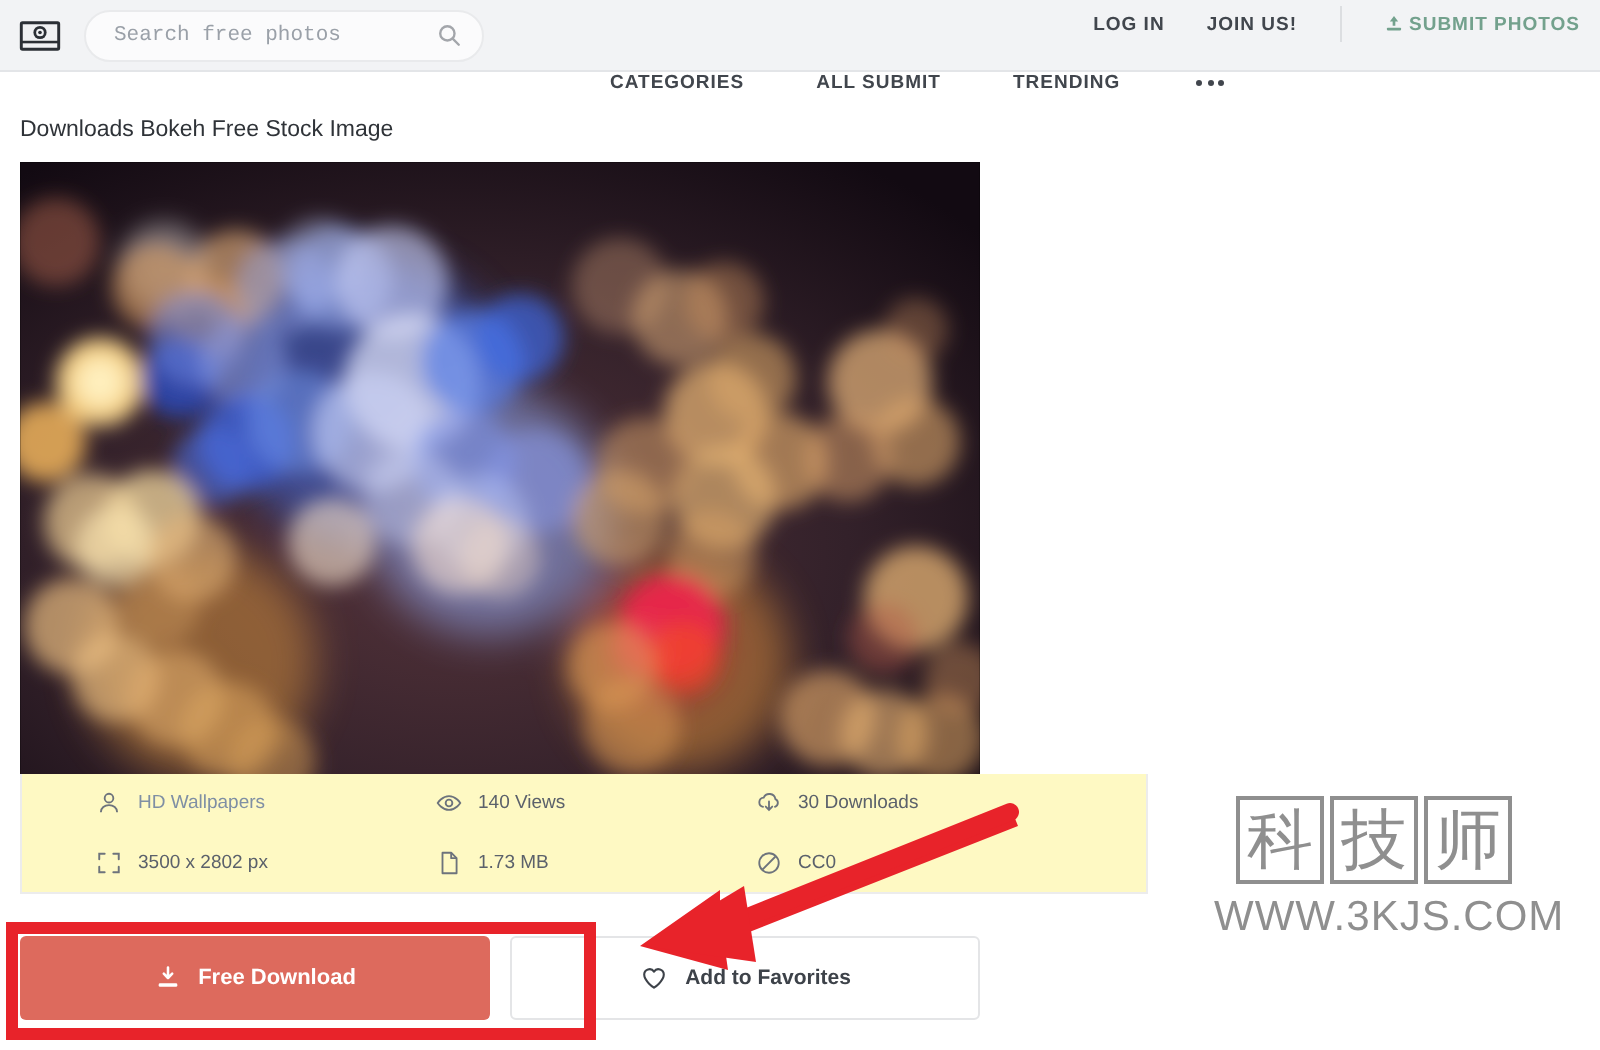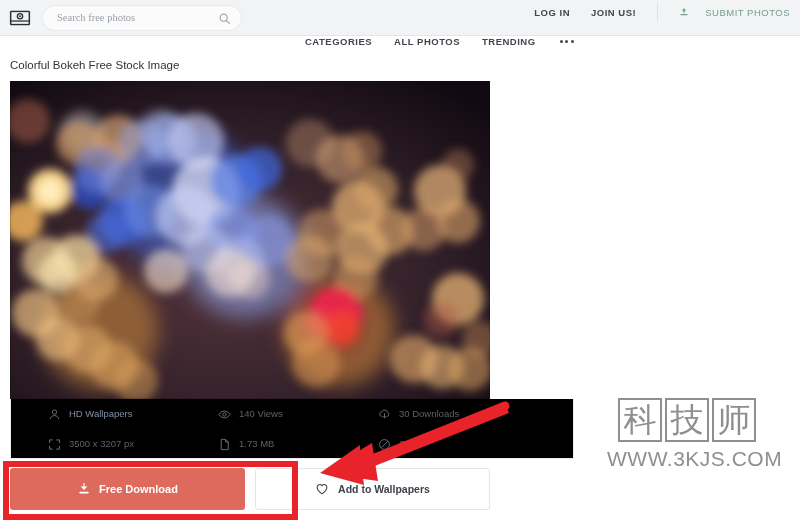--- a/index.html
+++ b/index.html
@@ -31,54 +31,54 @@
     background: #fbfbfc;
     border: 1px solid #e9eaec;
     border-radius: 13px;
     display: flex; align-items: center;
     padding: 0 10px 0 14px;
     flex: 0 0 auto;
   }
   .search-input {
     flex: 1 1 auto;
     border: none; outline: none; background: transparent;
-    font-family: Liberation Serif, serif;
+    font-family: Liberation Mono, monospace;
     font-size: 10.5px;
     color: #4a4f57;
   }
   .search-input::placeholder { color: #9aa0a8; }
   .search-icon { width: 13px; height: 13px; flex: 0 0 auto; opacity: .55; }
 
   .nav-center {
     display: flex; align-items: center;
     margin-left: 63px;
-    gap: 22px;
+    gap: 36px;
     margin-top: 48px;
   }
   .nav-link {
     font-size: 9.5px;
     letter-spacing: .5px;
     font-weight: bold;
     color: #41464d;
     text-decoration: none;
     white-space: nowrap;
   }
   .nav-dots { display: flex; gap: 2.5px; align-items: center; padding: 4px 2px; }
   .nav-dots i { width: 3px; height: 3px; border-radius: 50%; background: #41464d; display:block; }
 
   .nav-right {
     position: absolute; right: 0; top: 0; height: 24px;
     display: flex; align-items: center; gap: 21px;
     padding-right: 10px;
   }
   .divider-v { width: 1px; height: 18px; background: #dcdee1; }
   .submit-link {
-    display: flex; align-items: center; gap: 16px;
+    display: flex; align-items: center; gap: 3px;
     color: #73a18d;
-    font-size: 9.5px; font-weight: normal; letter-spacing: .5px;
+    font-size: 9.5px; font-weight: bold; letter-spacing: .5px;
     text-decoration: none;
   }
   .submit-icon { width: 10px; height: 10px; display:block; }
 
   
   .page-title {
     position: absolute; left: 10px; top: 59px;
     font-size: 11.5px;
     color: #2f3338;
   }
@@ -87,23 +87,23 @@
   .photo {
     position: absolute; left: 10px; top: 81px;
     width: 480px; height: 318px;
     overflow: hidden;
     background: #140c14;
   }
   .photo svg { display: block; width: 480px; height: 318px; }
 
   
   .meta-panel {
-    position: absolute; left: 10px; top: 399px;
+    position: absolute; left: 10px; top: 387px;
     width: 564px; height: 60px;
-    background: #000000;
+    background: #fef9c3;
     border: 1px solid #ececec;
     border-top: none;
     display: grid;
     grid-template-columns: 170px 160px 1fr;
     grid-template-rows: 1fr 1fr;
     align-items: center;
     padding-left: 37px;
   }
   .meta-item { display: flex; align-items: center; gap: 8px; }
   .meta-ico { width: 13px; height: 13px; flex: 0 0 auto; color: #5b616b; }
@@ -202,21 +202,21 @@
       <span class="search-icon">
         <svg viewBox="0 0 24 24" width="13" height="13" fill="none" stroke="#5c6169" stroke-width="2.2" stroke-linecap="round">
           <circle cx="10.5" cy="10.5" r="6.6"></circle>
           <line x1="15.4" y1="15.4" x2="21" y2="21"></line>
         </svg>
       </span>
     </div>
 
     <div class="nav-center">
       <a class="nav-link" href="#">CATEGORIES</a>
-      <a class="nav-link" href="#">ALL PHOTOS</a>
+      <a class="nav-link" href="#">ALL SUBMIT</a>
       <a class="nav-link" href="#">TRENDING</a>
       <span class="nav-dots">
         <i></i>
           <i></i>
           <i></i>
       </span>
     </div>
 
     <div class="nav-right">
       <a class="nav-link" href="#">LOG IN</a>
@@ -227,21 +227,21 @@
           <svg viewBox="0 0 24 24" width="10" height="10" fill="#73a18d">
             <path d="M12 2.5 L17 9 H13.6 V14 H10.4 V9 H7 Z"></path>
             <rect x="3.5" y="16.5" width="17" height="3.2" rx="1"></rect>
           </svg>
         </span>
         <span>SUBMIT PHOTOS</span>
       </a>
     </div>
   </div>
 
-  <div class="page-title">Colorful Bokeh Free Stock Image</div>
+  <div class="page-title">Downloads Bokeh Free Stock Image</div>
 
   <div class="photo">
     <svg viewBox="0 0 480 318" preserveAspectRatio="none" aria-hidden="true">
       <defs>
         <radialGradient id="bgG" cx="45%" cy="62%" r="75%">
           <stop offset="0%" stop-color="#54333a"></stop>
           <stop offset="55%" stop-color="#33212a"></stop>
           <stop offset="100%" stop-color="#120a12"></stop>
         </radialGradient>
         <radialGradient id="bk" cx="50%" cy="50%" r="50%">
@@ -377,21 +377,21 @@
       </span>
       <span class="meta-text">30 Downloads</span>
     </div>
 
     <div class="meta-item">
       <span class="meta-ico">
         <svg viewBox="0 0 24 24" width="13" height="13" fill="none" stroke="#6d737c" stroke-width="1.8" stroke-linecap="round">
           <path d="M3 8.5V3.5h5M21 8.5V3.5h-5M3 15.5v5h5M21 15.5v5h-5"></path>
         </svg>
       </span>
-      <span class="meta-text">3500 x 3207 px</span>
+      <span class="meta-text">3500 x 2802 px</span>
     </div>
 
     <div class="meta-item">
       <span class="meta-ico">
         <svg viewBox="0 0 24 24" width="13" height="13" fill="none" stroke="#6d737c" stroke-width="1.7" stroke-linejoin="round">
           <path d="M6 2.5h8l5 5v14H6z"></path>
           <path d="M14 2.5v5h5"></path>
         </svg>
       </span>
       <span class="meta-text">1.73 MB</span>
@@ -418,21 +418,21 @@
       </span>
       <span>Free Download</span>
     </button>
 
     <button class="btn-fav">
       <span class="btn-ico">
         <svg viewBox="0 0 24 24" width="14" height="14" fill="none" stroke="#3d4249" stroke-width="1.8" stroke-linejoin="round">
           <path d="M12 20.3S3.6 14.8 3.6 9.1a4.6 4.6 0 0 1 8.4-2.6 4.6 4.6 0 0 1 8.4 2.6c0 5.7-8.4 11.2-8.4 11.2z"></path>
         </svg>
       </span>
-      <span>Add to Wallpapers</span>
+      <span>Add to Favorites</span>
     </button>
   </div>
 
   <div class="annot-rect"></div>
 
   <div class="annot-arrow">
     <svg viewBox="0 0 220 90" width="220" height="90">
       <g fill="#e8232a">
         <path d="M205 8 L60 66 L60 50 L20 78 L64 90 L62 76 L209 18 Z"></path>
       </g>

